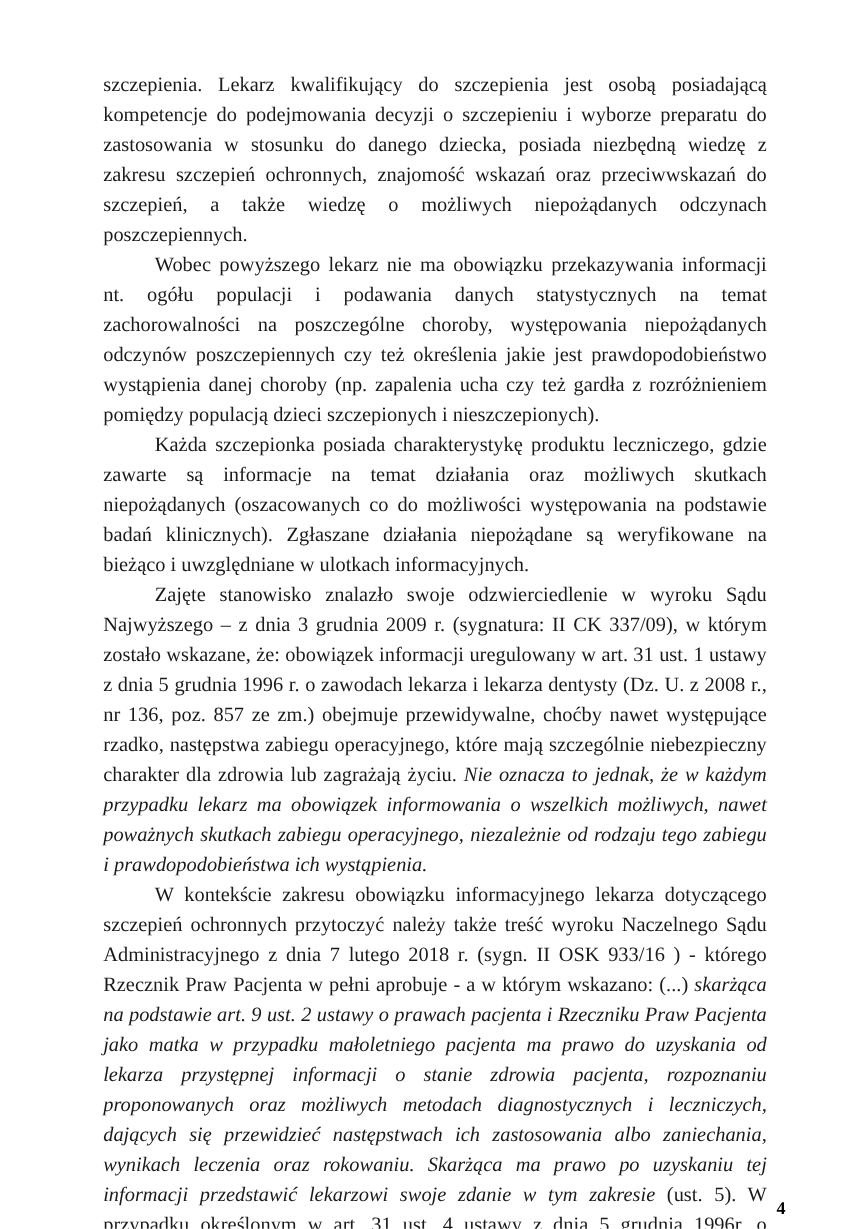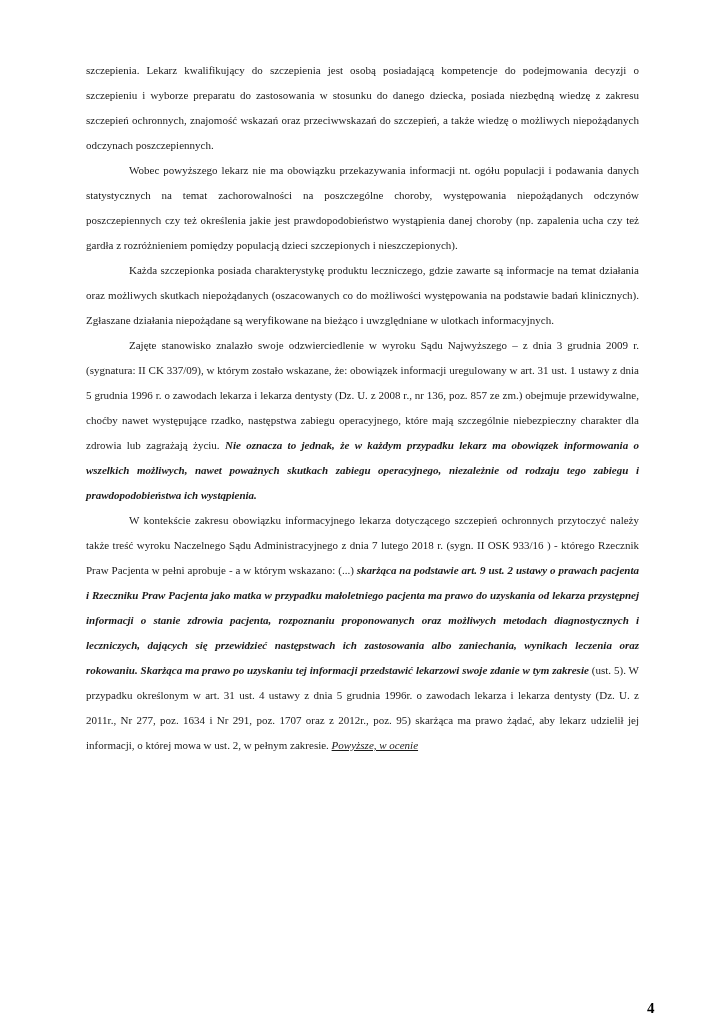--- a/index.html
+++ b/index.html
@@ -16,31 +16,31 @@
     color: #1a1a1a;
   }
   .page {
     position: absolute;
     left: 86px;
     top: 58px;
     width: 553px;
   }
   .para {
     margin: 0;
-    font-size: 11px;
+    font-size: 17px;
     line-height: 25px;
     text-align: justify;
     text-align-last: left;
     hyphens: none;
   }
   .para.indent {
     text-indent: 43px;
   }
   .it { }
-  .bi { font-style: italic; font-weight: bold; }
+  .bi { font-style: italic; font-weight: normal; }
   .ul { font-style: italic; text-decoration: underline; }
   .page-number {
     position: absolute;
     left: 647px;
     top: 1000px;
     font-size: 15px;
     font-weight: bold;
     font-family: "Liberation Serif", "DejaVu Serif", serif;
     color: #000;
   }

